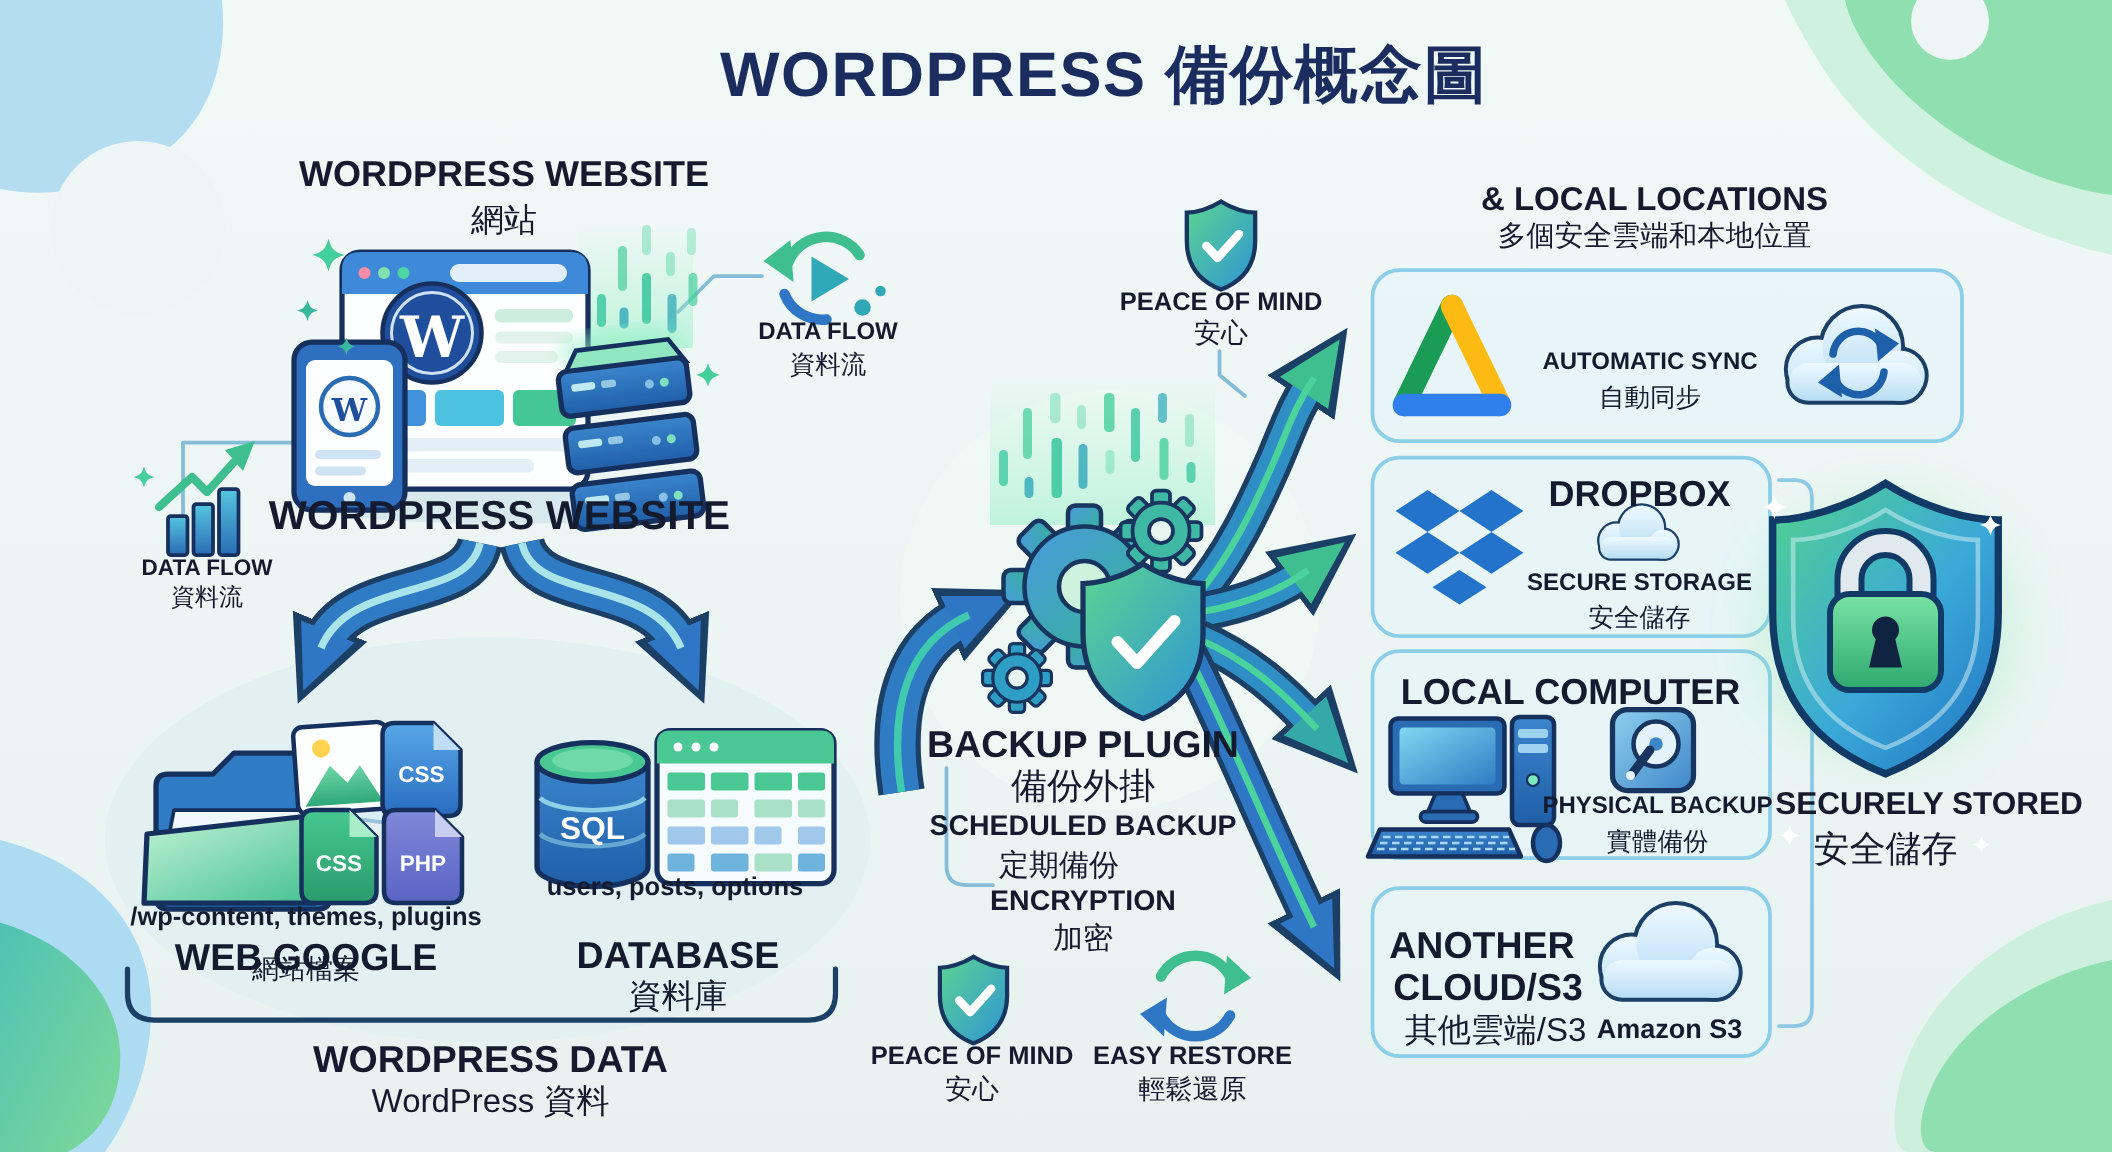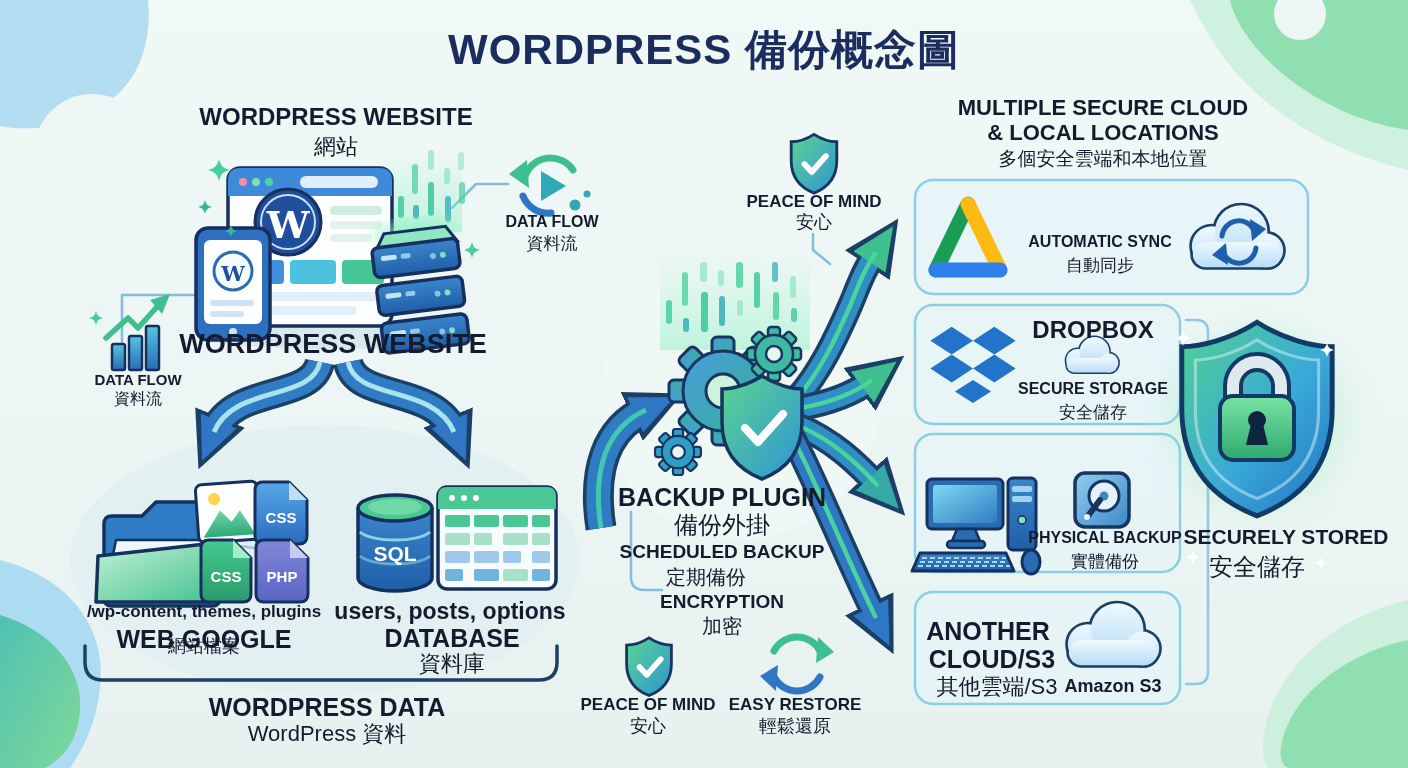--- a/index.html
+++ b/index.html
@@ -1,21 +1,21 @@
 <!DOCTYPE html>
 <html><head>
 <meta charset="utf-8">
 <style>
   html,body{margin:0;padding:0;background:#dfe9ec;}
   .stage{position:relative;width:1408px;height:768px;overflow:hidden;background:#edf6f4;
          font-family:"Liberation Sans","DejaVu Sans",sans-serif;}
   svg.art{position:absolute;left:0;top:0;}
   .t{position:absolute;transform:translate(-50%,-50%);white-space:nowrap;text-align:center;
      font-weight:800;color:#141b2e;line-height:1;}
-  .title{color:#1b2c5e;letter-spacing:1px;}
+  .title{color:#1b2c5e;letter-spacing:1px;margin-left:32px;}
   .zh{font-weight:400;}
   .white{color:#ffffff;}
   .serif{font-family:"DejaVu Serif","Liberation Serif",serif;}
   .navyW{color:#1e4e9c;}
 </style>
 </head>
 <body>
 
 <div class="stage">
 <svg class="art" width="1408" height="768" viewBox="0 0 1408 768">
@@ -507,51 +507,51 @@
 <div class="t zh" style="left:138px;top:399px;font-size:16px">資料流</div>
 
 <div class="t white" style="left:281px;top:517px;font-size:15px">CSS</div>
 <div class="t white" style="left:226px;top:576px;font-size:15px">CSS</div>
 <div class="t white" style="left:282px;top:576px;font-size:15px">PHP</div>
 <div class="t white" style="left:395px;top:553px;font-size:21px">SQL</div>
 
 <div class="t" style="left:204px;top:611px;font-size:17px">/wp-content, themes, plugins</div>
 <div class="t" style="left:204px;top:639px;font-size:25px">WEB GOOGLE</div>
 <div class="t zh" style="left:204px;top:646px;font-size:18px">網站檔案</div>
-<div class="t" style="left:450px;top:611px;font-size:23px">users, posts, options</div>
+<div class="t" style="left:450px;top:591px;font-size:17px">users, posts, options</div>
 <div class="t" style="left:452px;top:638px;font-size:25px">DATABASE</div>
 <div class="t zh" style="left:452px;top:664px;font-size:22px">資料庫</div>
 <div class="t" style="left:327px;top:707px;font-size:25px">WORDPRESS DATA</div>
 <div class="t zh" style="left:327px;top:734px;font-size:22px">WordPress 資料</div>
 
 <div class="t" style="left:722px;top:497px;font-size:25px">BACKUP PLUGIN</div>
 <div class="t zh" style="left:722px;top:525px;font-size:24px">備份外掛</div>
 <div class="t" style="left:722px;top:551px;font-size:19px">SCHEDULED BACKUP</div>
 <div class="t zh" style="left:706px;top:577px;font-size:20px">定期備份</div>
 <div class="t" style="left:722px;top:601px;font-size:19px">ENCRYPTION</div>
 <div class="t zh" style="left:722px;top:626px;font-size:20px">加密</div>
 
 <div class="t" style="left:814px;top:201px;font-size:17px">PEACE OF MIND</div>
 <div class="t zh" style="left:814px;top:222px;font-size:18px">安心</div>
 <div class="t" style="left:648px;top:704px;font-size:17px">PEACE OF MIND</div>
 <div class="t zh" style="left:648px;top:726px;font-size:18px">安心</div>
 <div class="t" style="left:795px;top:704px;font-size:17px">EASY RESTORE</div>
 <div class="t zh" style="left:795px;top:726px;font-size:18px">輕鬆還原</div>
 
-<div class="t" style="left:1103px;top:108px;font-size:22px">MULTIPLE SECURE CLOUD</div>
 <div class="t" style="left:1103px;top:133px;font-size:22px">&amp; LOCAL LOCATIONS</div>
 <div class="t zh" style="left:1103px;top:158px;font-size:19px">多個安全雲端和本地位置</div>
 
 <div class="t" style="left:1100px;top:242px;font-size:16px">AUTOMATIC SYNC</div>
 <div class="t zh" style="left:1100px;top:265px;font-size:17px">自動同步</div>
 
 <div class="t" style="left:1093px;top:330px;font-size:24px">DROPBOX</div>
 <div class="t" style="left:1093px;top:389px;font-size:16px">SECURE STORAGE</div>
 <div class="t zh" style="left:1093px;top:412px;font-size:17px">安全儲存</div>
 
+<div class="t" style="left:1047px;top:462px;font-size:24px">LOCAL COMPUTER</div>
 <div class="t" style="left:1105px;top:538px;font-size:16px">PHYSICAL BACKUP</div>
 <div class="t zh" style="left:1105px;top:561px;font-size:17px">實體備份</div>
 
 <div class="t" style="left:988px;top:631px;font-size:25px">ANOTHER</div>
 <div class="t" style="left:992px;top:659px;font-size:25px">CLOUD/S3</div>
 <div class="t zh" style="left:997px;top:687px;font-size:22px">其他雲端/S3</div>
 <div class="t" style="left:1113px;top:686px;font-size:18px">Amazon S3</div>
 
 <div class="t" style="left:1286px;top:536px;font-size:21px">SECURELY STORED</div>
 <div class="t zh" style="left:1257px;top:567px;font-size:24px">安全儲存</div>

